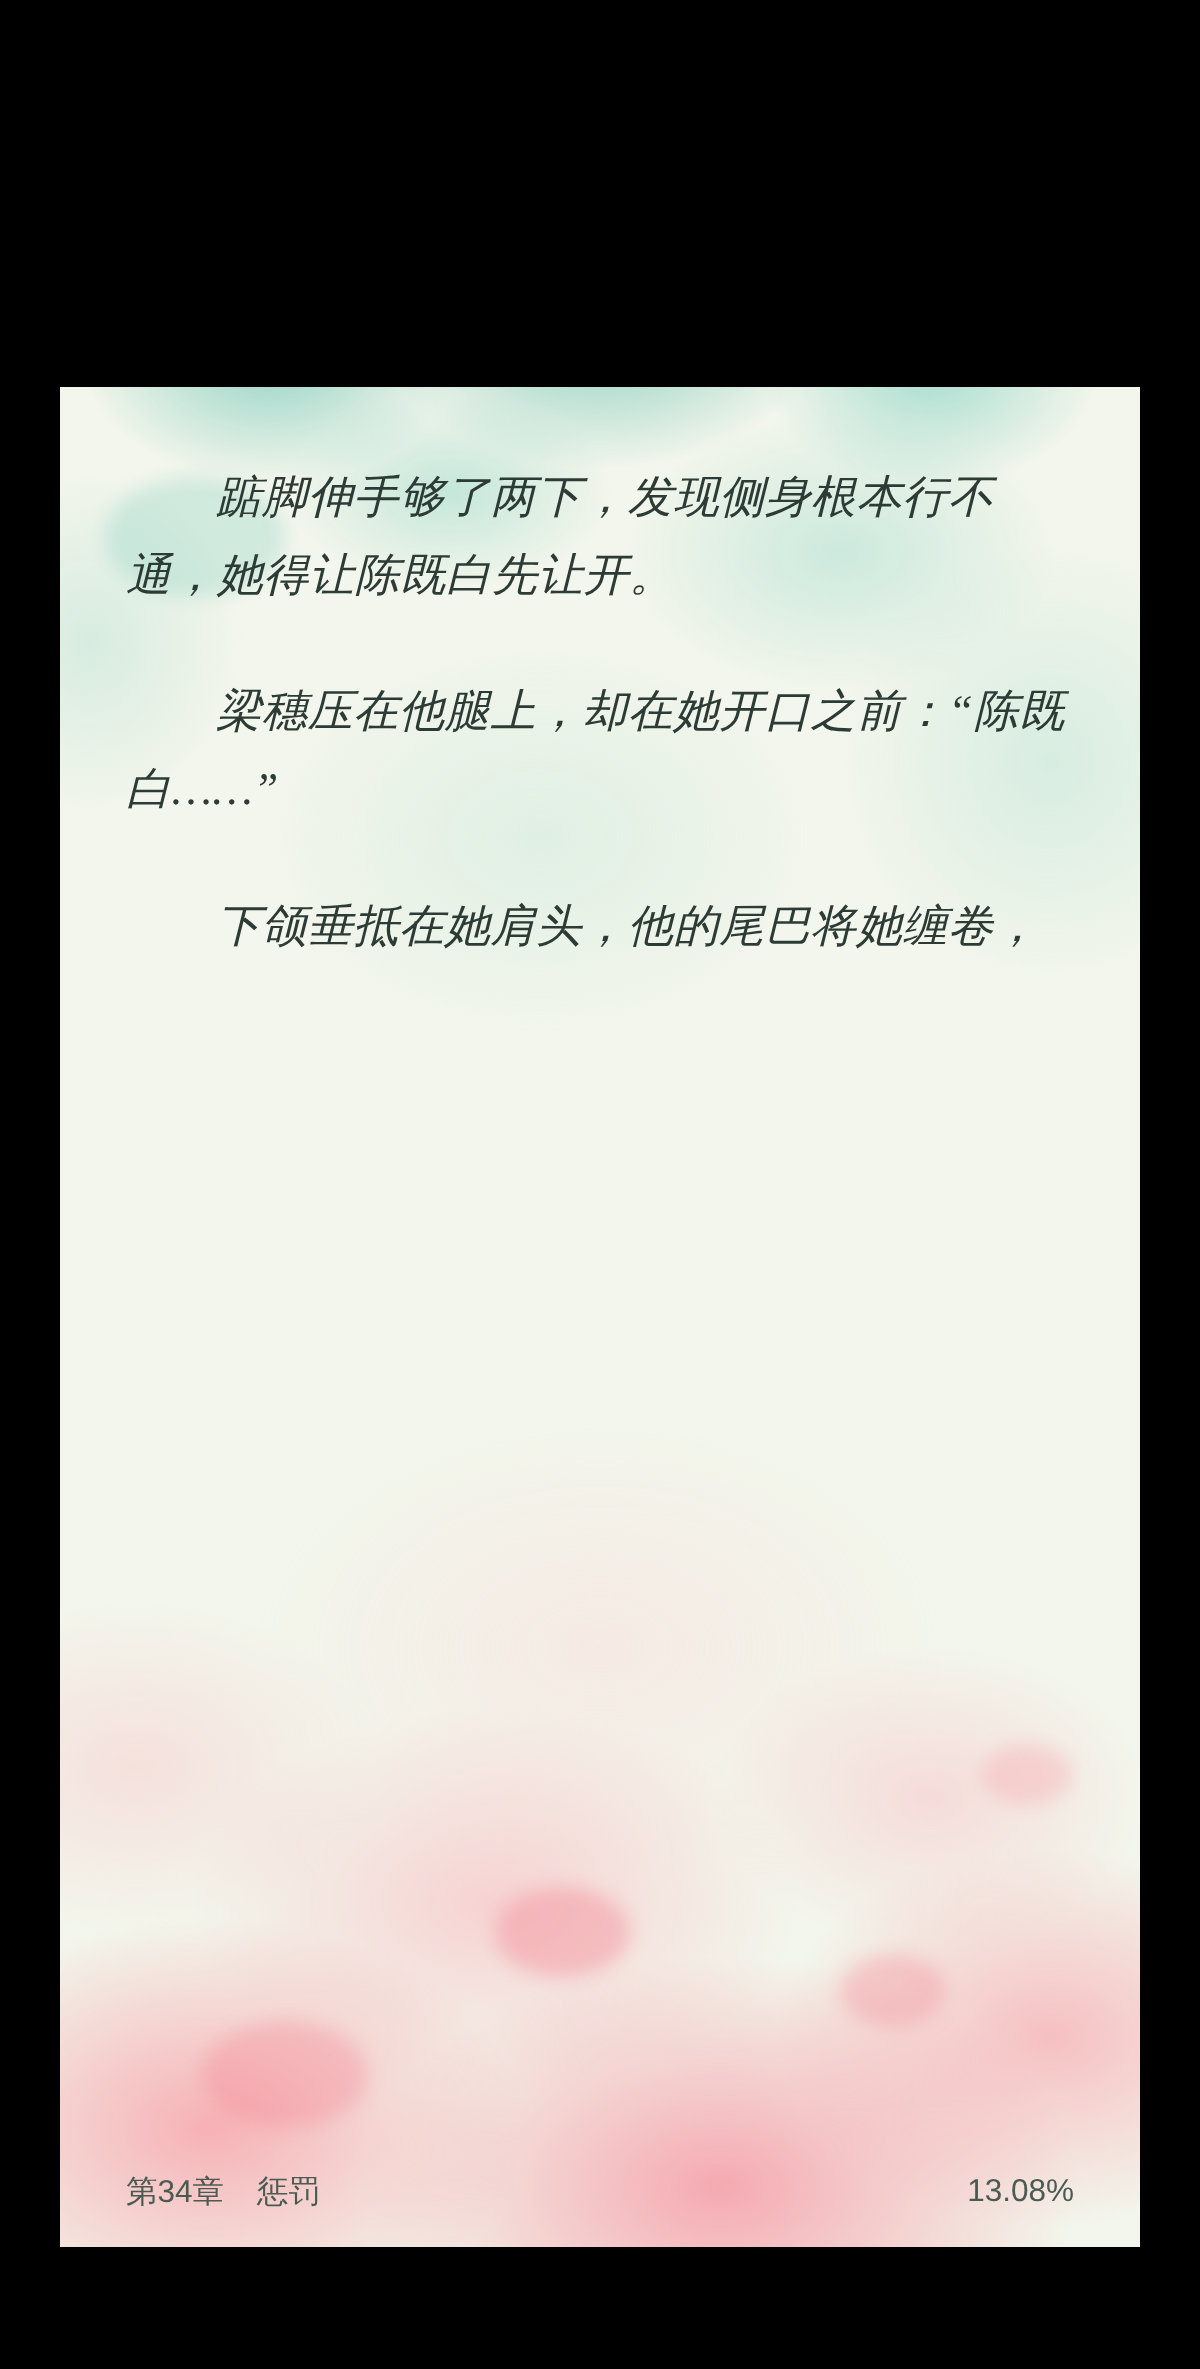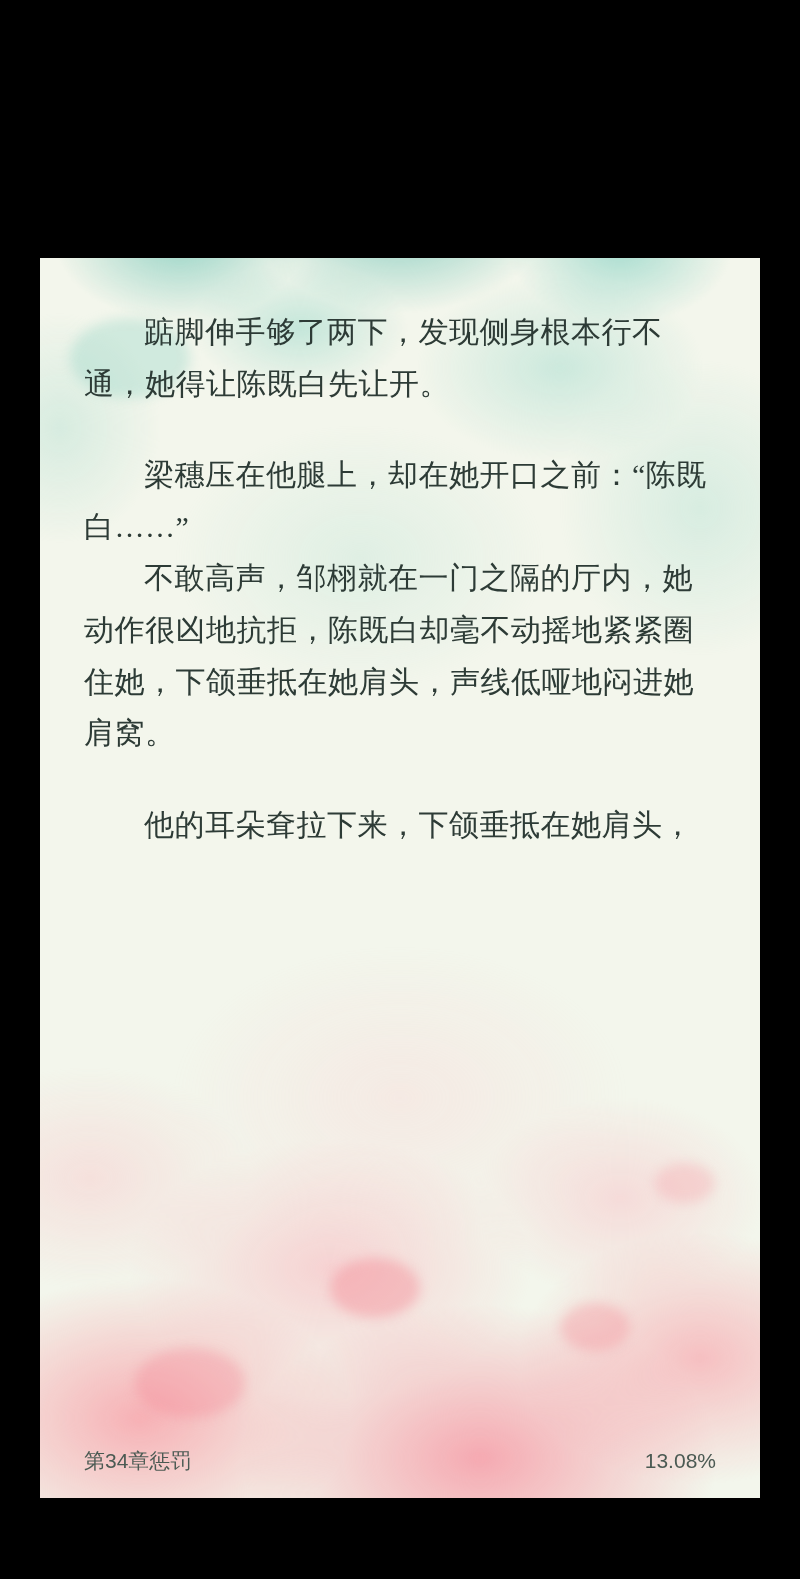--- a/index.html
+++ b/index.html
@@ -67,20 +67,21 @@
     position: absolute;
     border-radius: 50%;
     filter: blur(6px);
   }
 
   .page-content {
     position: absolute;
     inset: 0;
     padding: 48px 44px 0 44px;
     box-sizing: border-box;
+    font-style: italic;
   }
 
   .para {
     margin: 0;
     font-family: "Liberation Serif", "DejaVu Serif", serif;
     font-size: 30px;
     line-height: 1.72;
     color: #2d3b36;
     text-indent: 2em;
     letter-spacing: 0.5px;
@@ -114,40 +115,40 @@
     box-sizing: border-box;
     display: flex;
     align-items: center;
     justify-content: space-between;
     font-family: "Liberation Sans", sans-serif;
     font-size: 21px;
     color: #4b5a53;
   }
   .chapter-label {
     display: flex;
+    gap: 22px;
   }
 </style>
 </head>
 <body>
 
 <div id="reader-frame">
   <div class="bg-base"></div>
   <div class="bg-green"></div>
   <div class="bg-pink"></div>
   <div class="bg-splotch" style="left:290px;top:1000px;width:90px;height:60px;background:rgba(244,120,135,0.35);"></div>
   <div class="bg-splotch" style="left:520px;top:1045px;width:70px;height:48px;background:rgba(244,125,140,0.3);"></div>
   <div class="bg-splotch" style="left:95px;top:1090px;width:110px;height:70px;background:rgba(244,120,135,0.28);"></div>
   <div class="bg-splotch" style="left:615px;top:905px;width:60px;height:40px;background:rgba(246,140,150,0.26);"></div>
   <div class="bg-splotch" style="left:30px;top:60px;width:120px;height:80px;background:rgba(130,205,190,0.3);"></div>
 
   <div class="page-content">
     <p class="para">踮脚伸手够了两下，发现侧身根本行不通，她得让陈既白先让开。</p>
     <p class="para gap">梁穗压在他腿上，却在她开口之前：“陈既白……”</p>
-    <p class="para">不敢高声，邹栩就在一门之隔的厅内，她动作很凶地抗拒，陈既白却毫不动摇地紧紧圈住她，下颌垂抵在她肩头，声线低哑地闷进她肩窝。</p>
-    <p class="para gap">他的耳朵耷拉下来，下颌垂抵在她肩头，</p>
+    <p class="para gap">下颌垂抵在她肩头，他的尾巴将她缠卷，</p>
   </div>
 
   <div class="status-bar">
     <div class="chapter-label">
       <span>第34章</span>
       <span>惩罚</span>
     </div>
     <div>13.08%</div>
   </div>
 </div>

